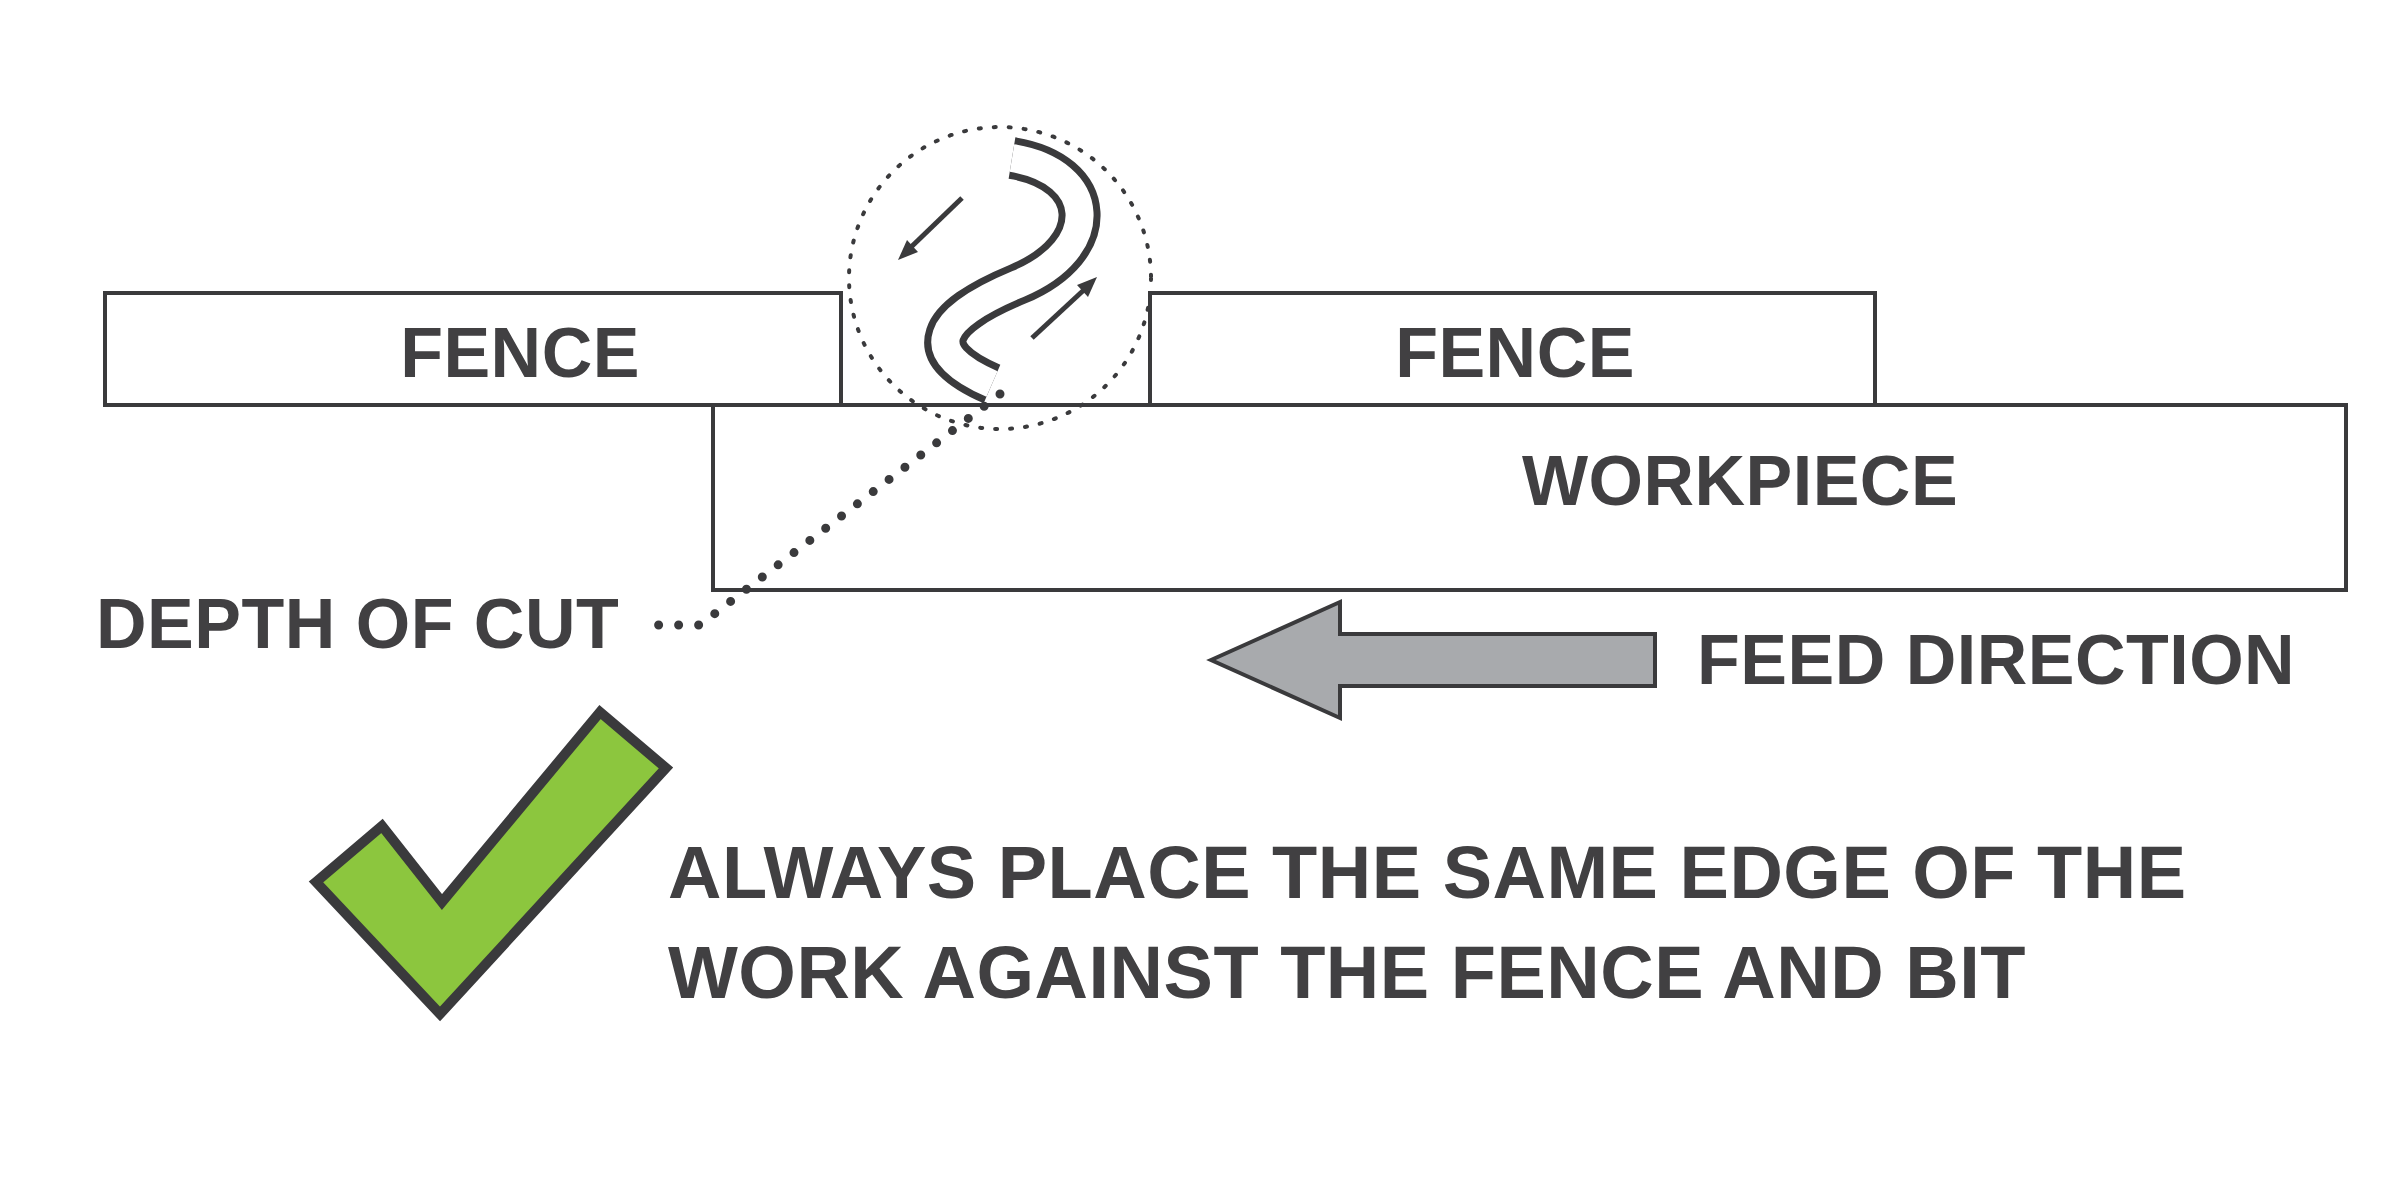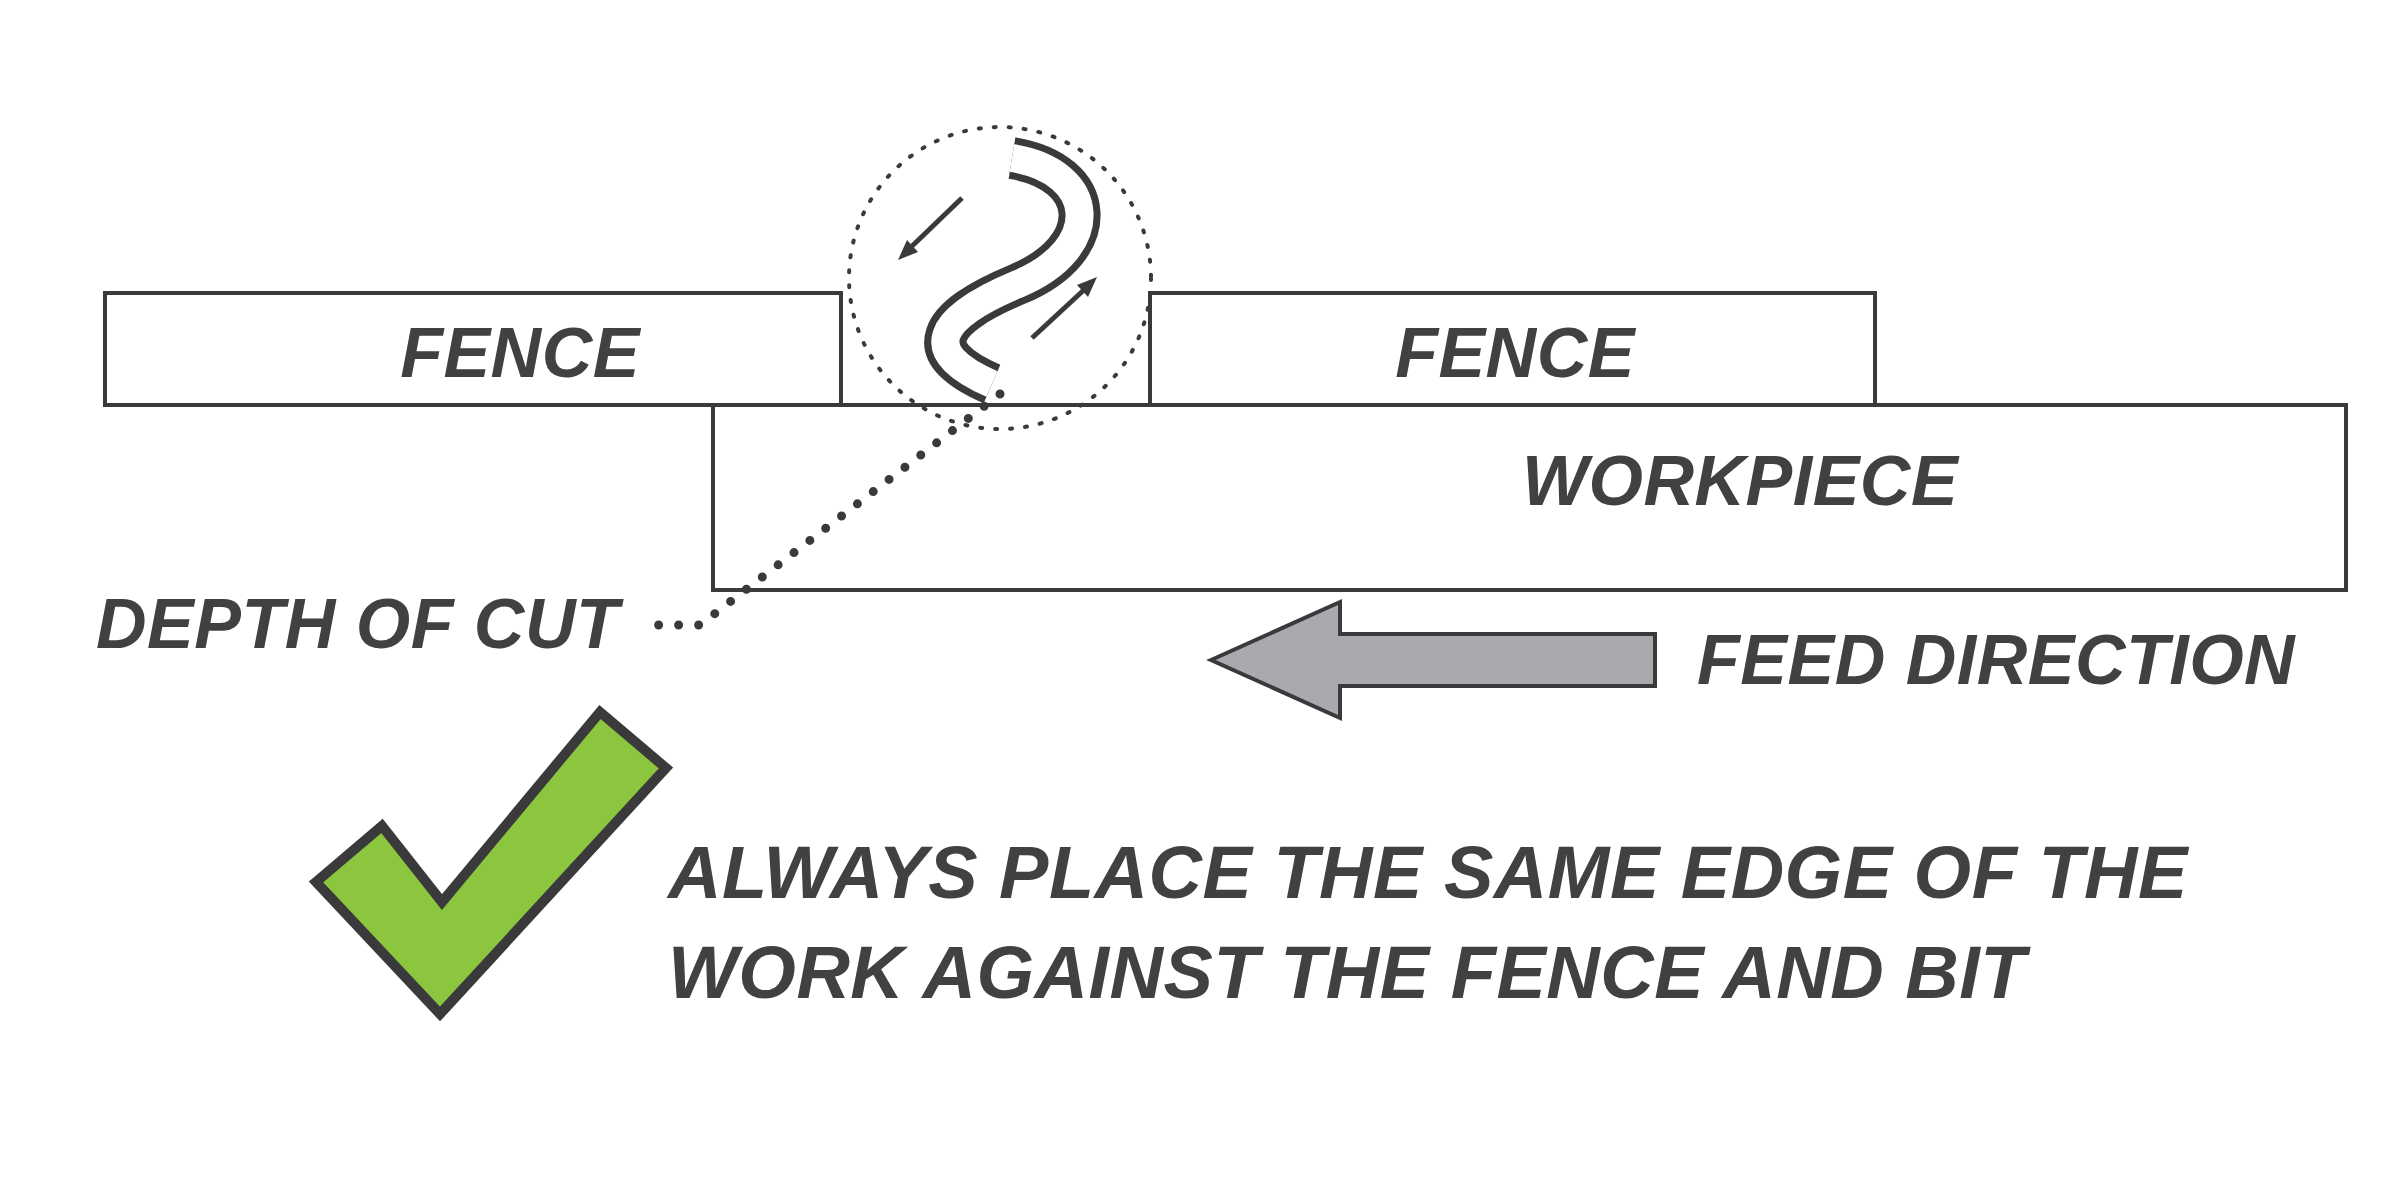--- a/index.html
+++ b/index.html
@@ -2,21 +2,20 @@
 <html><head>
 <meta charset="utf-8">
 <style>
   html, body { margin: 0; padding: 0; background: #ffffff; }
   .canvas {
     position: relative;
     width: 2400px;
     height: 1200px;
     background: #ffffff;
     overflow: hidden;
-    font-style: italic;
   }
   svg { display: block; width: 2400px; height: 1200px; }
   .t {
     font-family: "Liberation Sans", sans-serif;
     font-weight: 700;
     letter-spacing: 0.5px;
   }
   .t-box   { font-size: 70px; }
   .t-label { font-size: 70px; }
   .t-cap   { font-size: 74px; }

